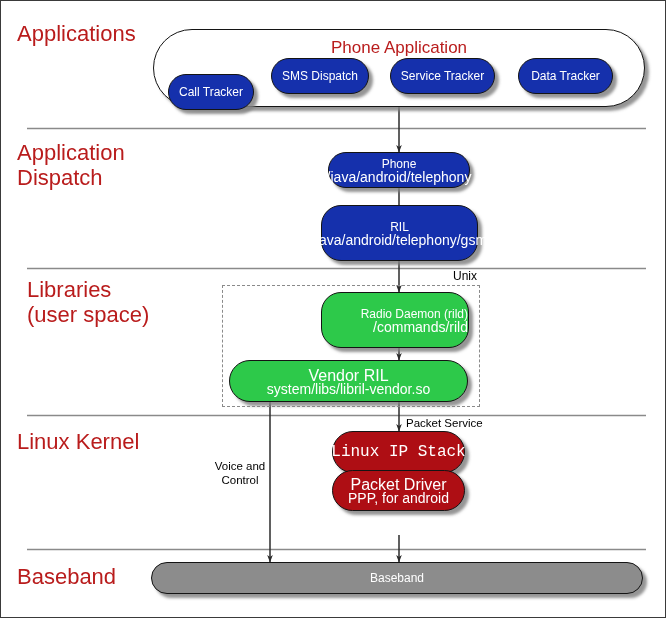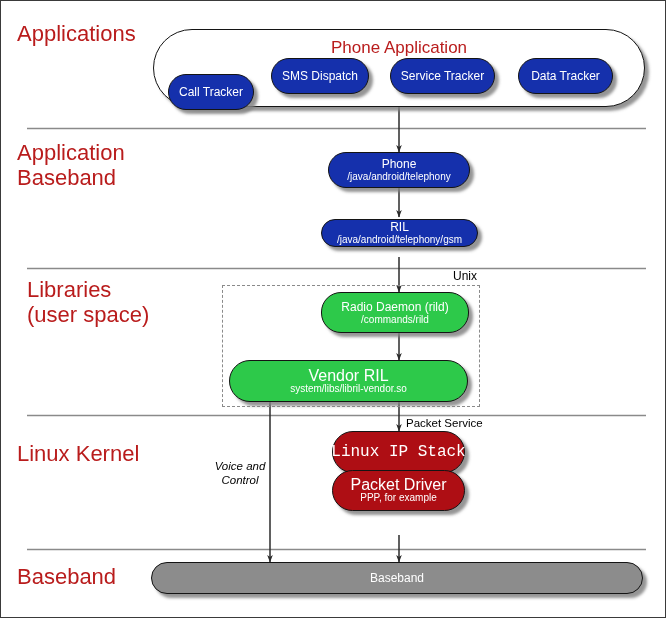--- a/index.html
+++ b/index.html
@@ -51,21 +51,21 @@
     color: #ffffff;
     box-shadow: 4px 4px 3px rgba(130,130,130,0.85);
     font-family: "Liberation Sans", sans-serif;
   }
   .node .node-title {
     font-size: 12px;
     line-height: 14px;
     white-space: nowrap;
   }
   .node .node-sub {
-    font-size: 10px;
+    font-size: 14px;
     line-height: 12px;
     white-space: nowrap;
   }
   .node.blue  { background: #1530ac; }
   .node.green { background: #2dc94a; }
   .node.red   { background: #ae0e14; }
   .node.gray  { background: #8c8c8c; }
 
   .node.big .node-title { font-size: 16px; line-height: 15px; }
 
@@ -148,26 +148,26 @@
     </g>
 
     <g stroke="#2b2b2b" stroke-width="1.5" fill="none">
       <line x1="269" y1="400" x2="269" y2="561" marker-end="url(#arrowhead)"></line>
     </g>
   </svg>
 
   <div class="tier-label" style="left: 16px; top: 20px; white-space: pre;">Applications</div>
 
   <div class="tier-label" style="left: 16px; top: 139px; white-space: pre;">Application
-Baseband</div>
+Dispatch</div>
 
   <div class="tier-label" style="left: 26px; top: 276px; white-space: pre;">Libraries
 (user space)</div>
 
-  <div class="tier-label" style="left: 16px; top: 440px; white-space: pre; text-align: center;">Linux Kernel</div>
+  <div class="tier-label" style="left: 16px; top: 428px; white-space: pre; text-align: center;">Linux Kernel</div>
 
   <div class="tier-label" style="left: 16px; top: 563px; white-space: pre;">Baseband</div>
 
   <div id="apps-capsule" style="left:152px; top:28px; width:492px; height:78px;">
     <div id="apps-title">Phone Application</div>
   </div>
 
   <div class="node blue" style="left:167px; top:57px; width:86px; height:36px; border-radius:18px;margin-top:16px;">
     <div class="node-title">Call Tracker</div>
   </div>
@@ -182,49 +182,49 @@
 
   <div class="node blue" style="left:517px; top:57px; width:95px; height:36px; border-radius:18px;">
     <div class="node-title">Data Tracker</div>
   </div>
 
   <div class="node blue" style="left:327px; top:151px; width:142px; height:36px; border-radius:18px;">
     <div class="node-title">Phone</div>
     <div class="node-sub">/java/android/telephony</div>
   </div>
 
-  <div class="node blue" style="left:320px; top:218px; width:157px; height:28px; border-radius:20px;">
+  <div class="node blue" style="left:320px; top:204px; width:157px; height:56px; border-radius:20px;">
     <div class="node-title">RIL</div>
     <div class="node-sub">/java/android/telephony/gsm</div>
   </div>
 
   <div id="unix-group" style="left:221px; top:284px; width:258px; height:122px;"></div>
   <div id="unix-label" style="left:452px; top:269px;">Unix</div>
 
-  <div class="node green" style="left:320px; top:291px; width:148px; height:41px; border-radius:20px;">
+  <div class="node green" style="left:320px; top:291px; width:148px; height:56px; border-radius:20px;align-items:flex-end;">
     <div class="node-title">Radio Daemon (rild)</div>
     <div class="node-sub">/commands/rild</div>
   </div>
 
   <div class="node green big" style="left:228px; top:359px; width:239px; height:42px; border-radius:21px;">
     <div class="node-title">Vendor RIL</div>
     <div class="node-sub">system/libs/libril-vendor.so</div>
   </div>
 
   <div class="node red big" style="left:331px; top:430px; width:133px; height:42px; border-radius:21px;font-family:Liberation Mono, monospace;">
     <div class="node-title">Linux IP Stack</div>
   </div>
 
   <div class="node red big" style="left:331px; top:469px; width:133px; height:41px; border-radius:21px;">
     <div class="node-title">Packet Driver</div>
-    <div class="node-sub">PPP, for example</div>
+    <div class="node-sub">PPP, for android</div>
   </div>
 
   <div class="node gray" style="left:150px; top:561px; width:492px; height:32px; border-radius:16px;">
     <div class="node-title">Baseband</div>
   </div>
 
   <div class="edge-label" style="left:405px; top:415px;">Packet Service</div>
 
-  <div class="edge-label" style="left:206px; top:458px; width:66px;font-style:italic;">Voice and
+  <div class="edge-label" style="left:206px; top:458px; width:66px;">Voice and
 Control</div>
 
 </div>
 
 </body></html>

